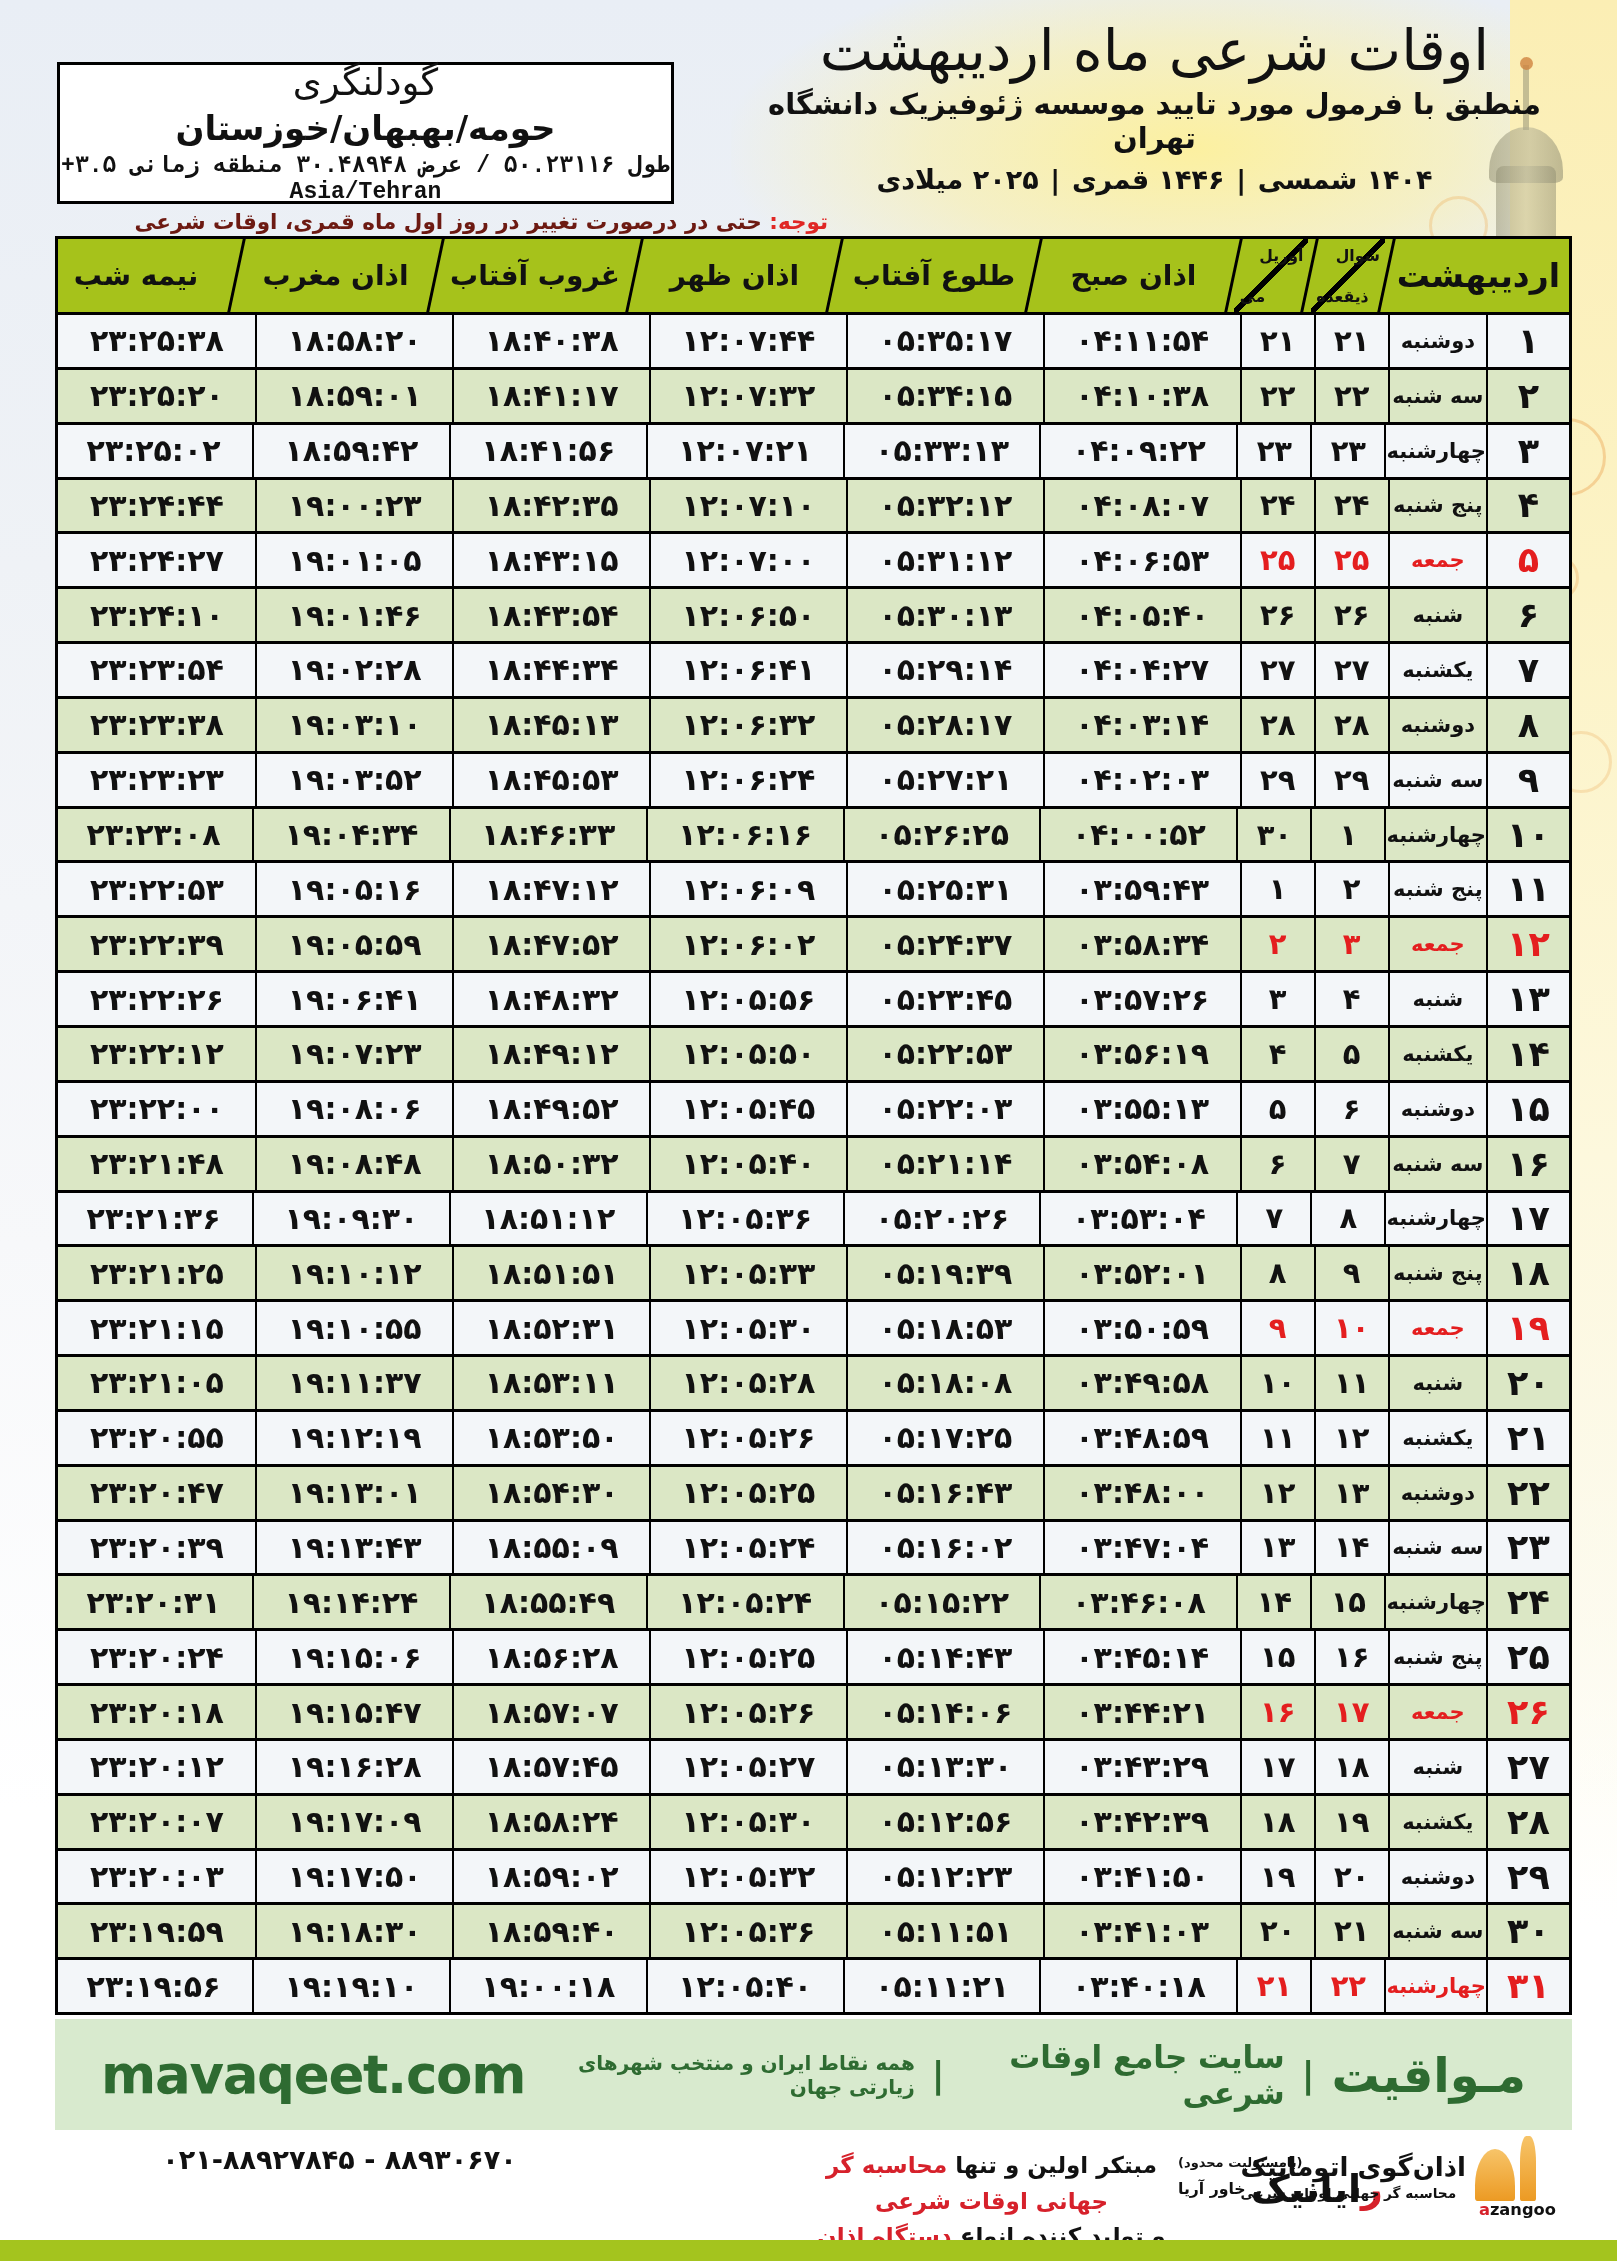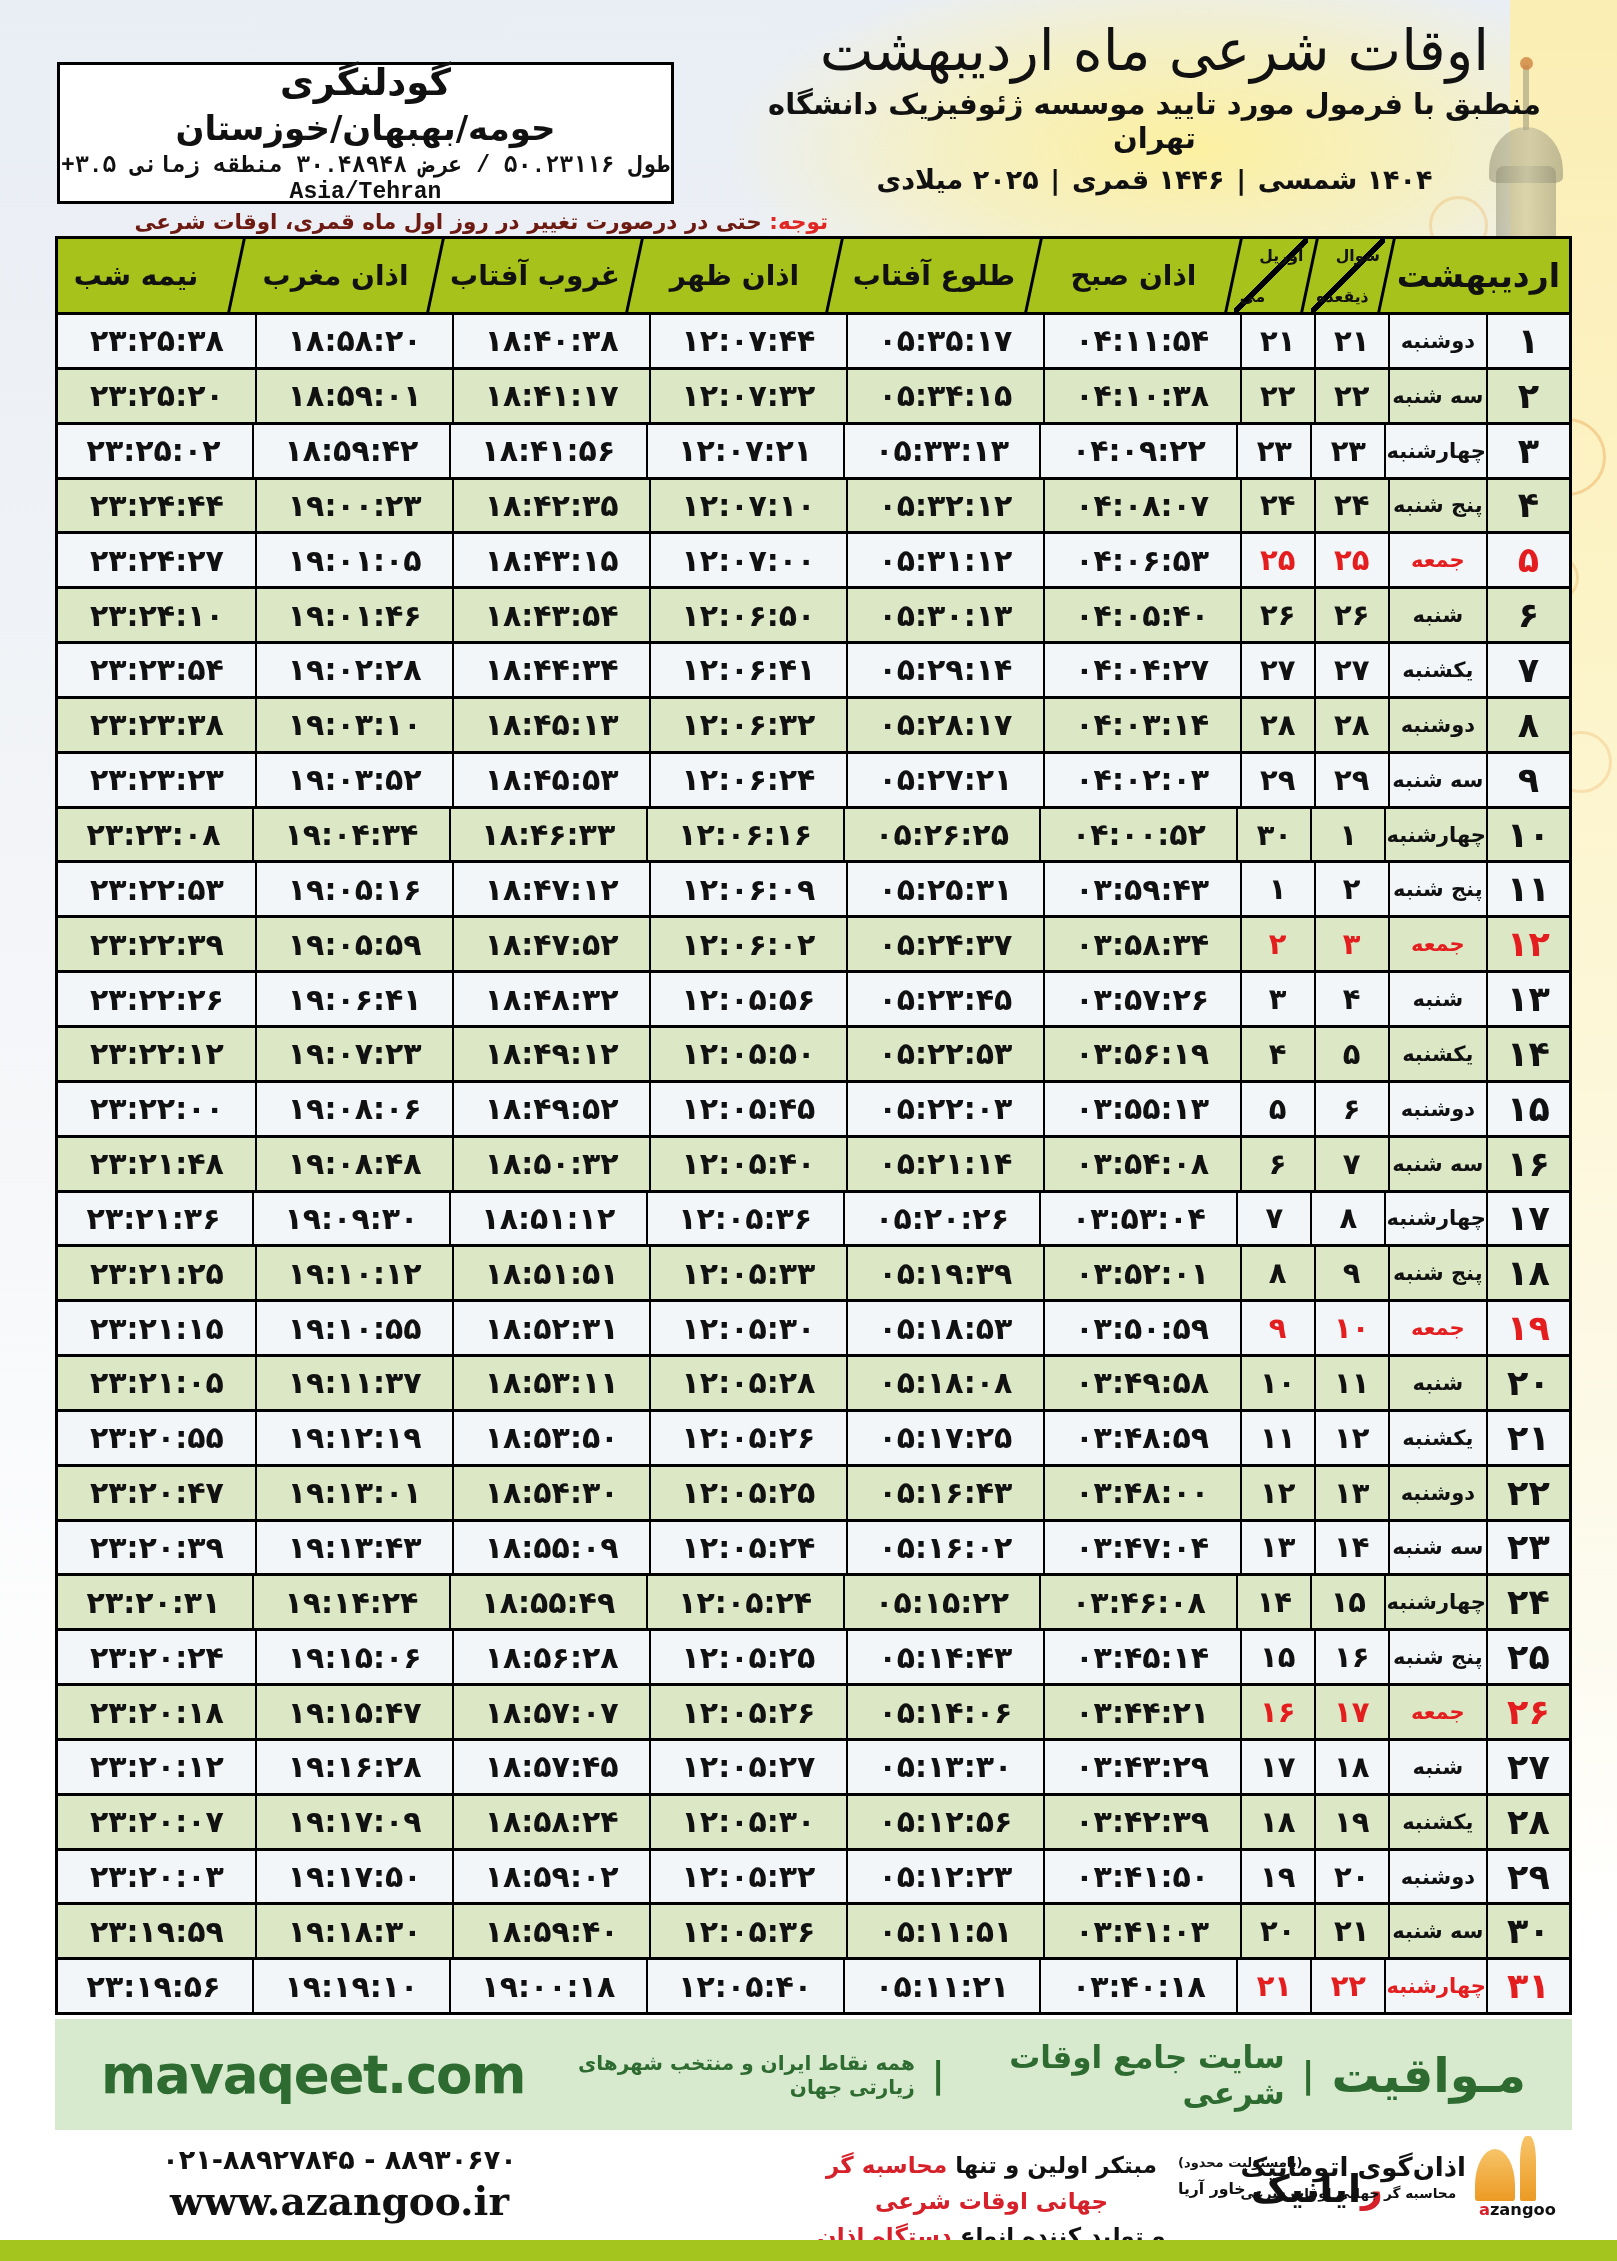--- a/index.html
+++ b/index.html
@@ -38,21 +38,21 @@
   .minaret-spire { position:absolute; right:89px; top:65px; width:5.9px; height:65px; background:#8d8b70; opacity:.5; }
   .minaret-ball  { position:absolute; right:85px; top:57px; width:13px; height:13px; border-radius:50%; background:#cf8340; opacity:.8; }
 
   
   .loc-box {
     position:absolute; left:57px; top:62px; width:617px; height:142px;
     background:#fff; border:3.9px solid #000;
     display:flex; flex-direction:column; align-items:center; justify-content:center; gap:3.9px;
     text-align:center;
   }
-  .loc-name   { font-size:37px; font-weight:bold; }
+  .loc-name   { font-size:37px; font-weight:normal; }
   .loc-region { font-size:34px; font-weight:bold; }
   .loc-coords { font-size:23px; font-weight:bold; direction:rtl;font-family:Liberation Mono, monospace; }
 
   .title-block { position:absolute; left:740px; top:18px; width:829px; text-align:center; direction:rtl; }
   .main-title  { font-size:57px; font-weight:normal; line-height:1.15; }
   .sub-title   { font-size:29px; font-weight:bold; margin-top:3.9px; }
   .era-line    { font-size:27px; font-weight:bold; margin-top:9px; }
   .era-sep     { padding:0 11.7px; }
 
   .note-line {
@@ -585,21 +585,20 @@
       <span class="band-desc">سایت جامع اوقات شرعی</span>
       <span class="band-sep">|</span>
       <span class="band-scope">همه نقاط ایران و منتخب شهرهای زیارتی جهان</span>
     </div>
     <div class="band-domain">mavaqeet.com</div>
   </div>
 
   <div class="bottom">
     <div class="contact">
       <div class="phone" dir="ltr">۰۲۱-۸۸۹۲۷۸۴۵ - ۸۸۹۳۰۶۷۰</div>
-      <div class="website">www.azangoo.ir</div>
     </div>
     <div class="midtext">
       <div><span>مبتکر اولین و تنها </span><span class="redpart">محاسبه گر جهانی اوقات شرعی</span></div>
       <div><span>و تولید کننده انواع </span><span class="redpart">دستگاه اذان گوی تمام خودکار ماهواره ای</span></div>
     </div>
     <div class="rayanik">
       <div class="rayanik-note">(بامسئولیت محدود)</div>
       <div class="rayanik-main">
         <span><span class="rayanik-first">ر</span><span>ایانیک</span></span>
         <span class="rayanik-sub">خاور آریا</span>

